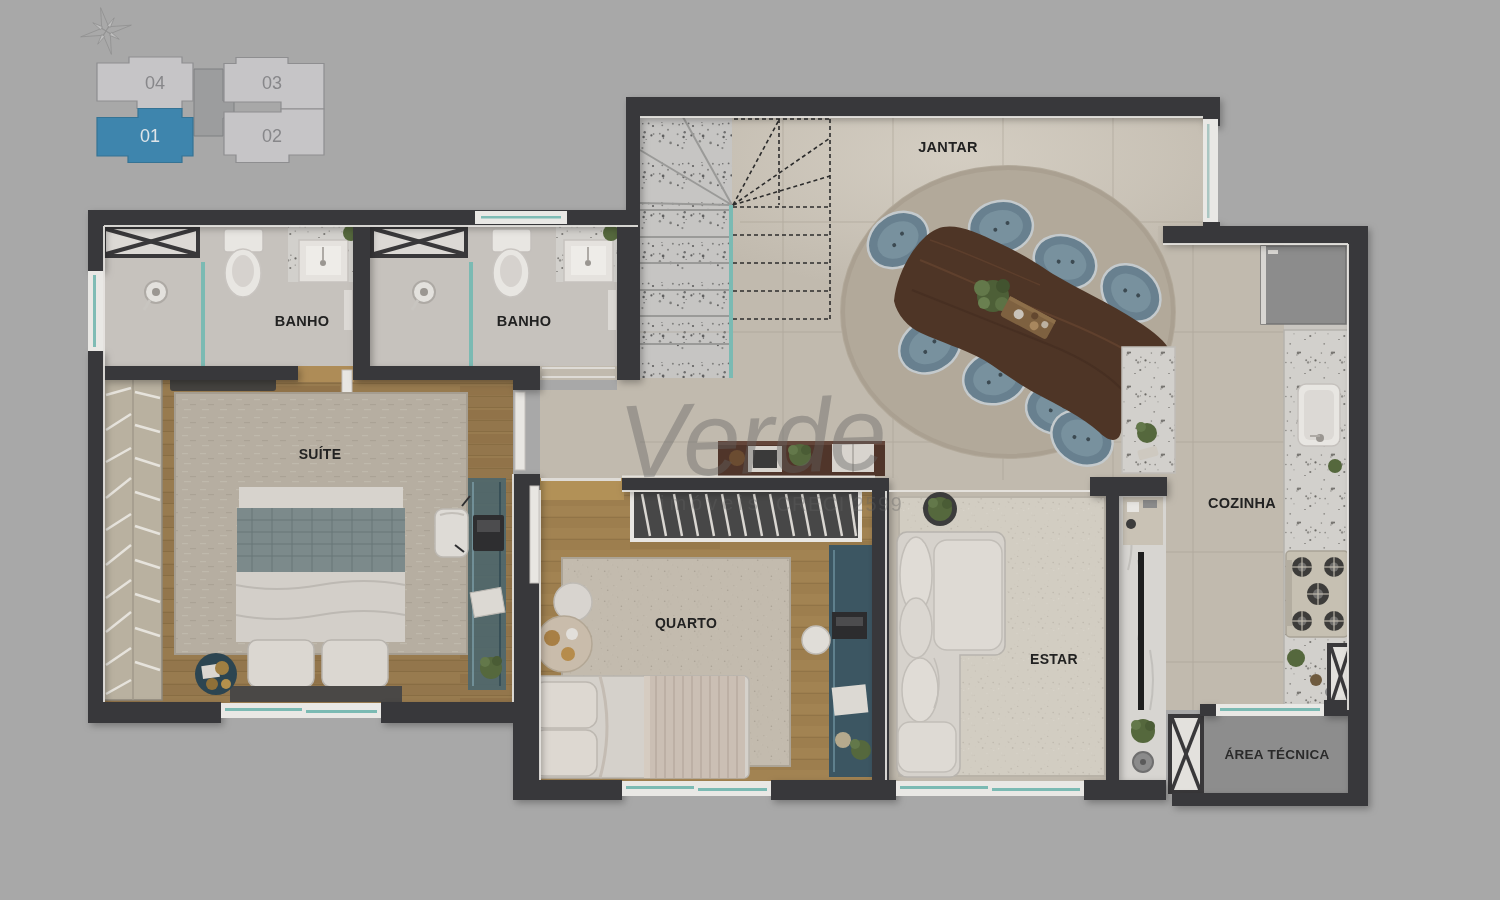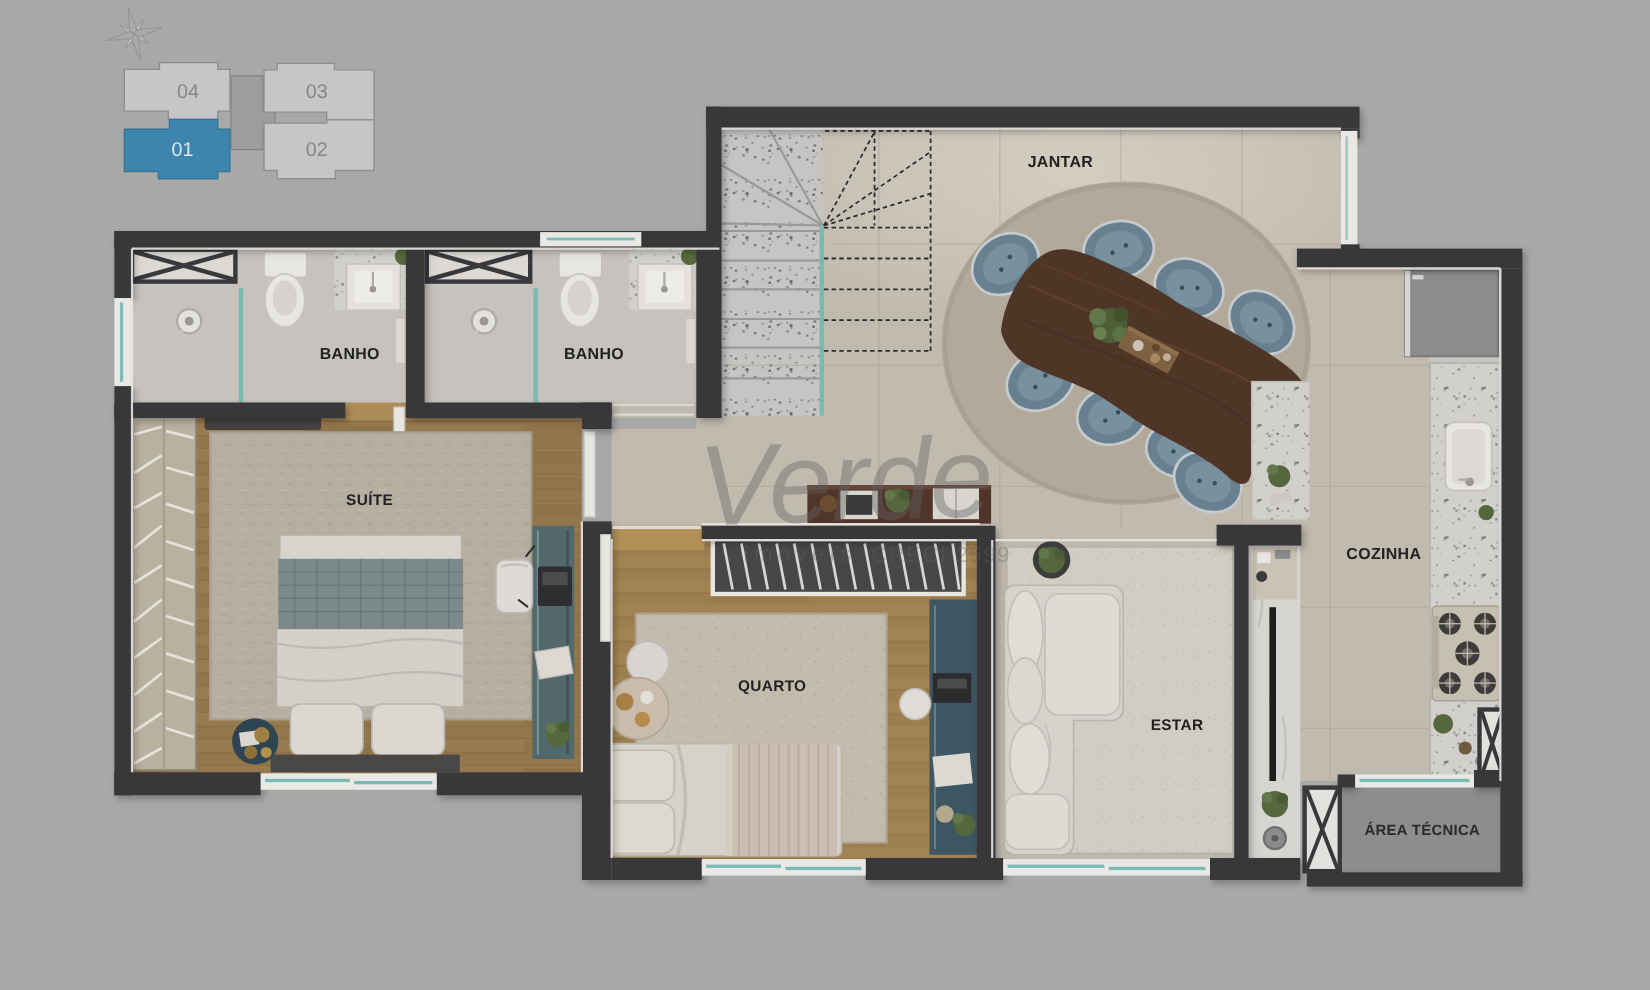--- a/index.html
+++ b/index.html
@@ -1,17 +1,17 @@
 <!DOCTYPE html>
 <html><head>
 <meta charset="utf-8">
 <style>
   html,body{margin:0;padding:0;background:#a8a8a8;}
   .page{position:relative;width:1409px;height:900px;overflow:hidden;background:#a8a8a8;
-        font-family:"Liberation Sans", sans-serif;margin-left:16px;}
+        font-family:"Liberation Sans", sans-serif;}
   svg{display:block}
   text{font-family:"Liberation Sans", sans-serif;}
 </style>
 </head>
 <body>
 <div class="page">
 <svg width="1500" height="900" viewBox="0 0 1500 900">
 <defs>
   <pattern id="terr" width="40" height="40" patternUnits="userSpaceOnUse">
     <rect width="40" height="40" fill="#c6c5c3"></rect>

